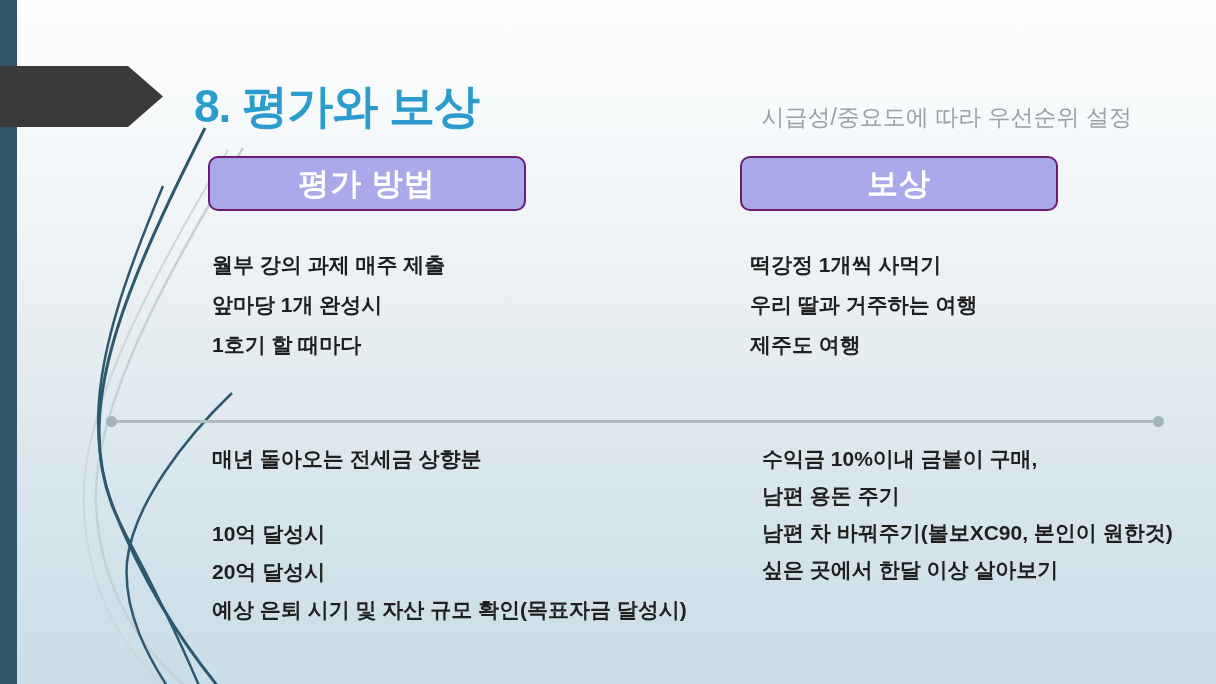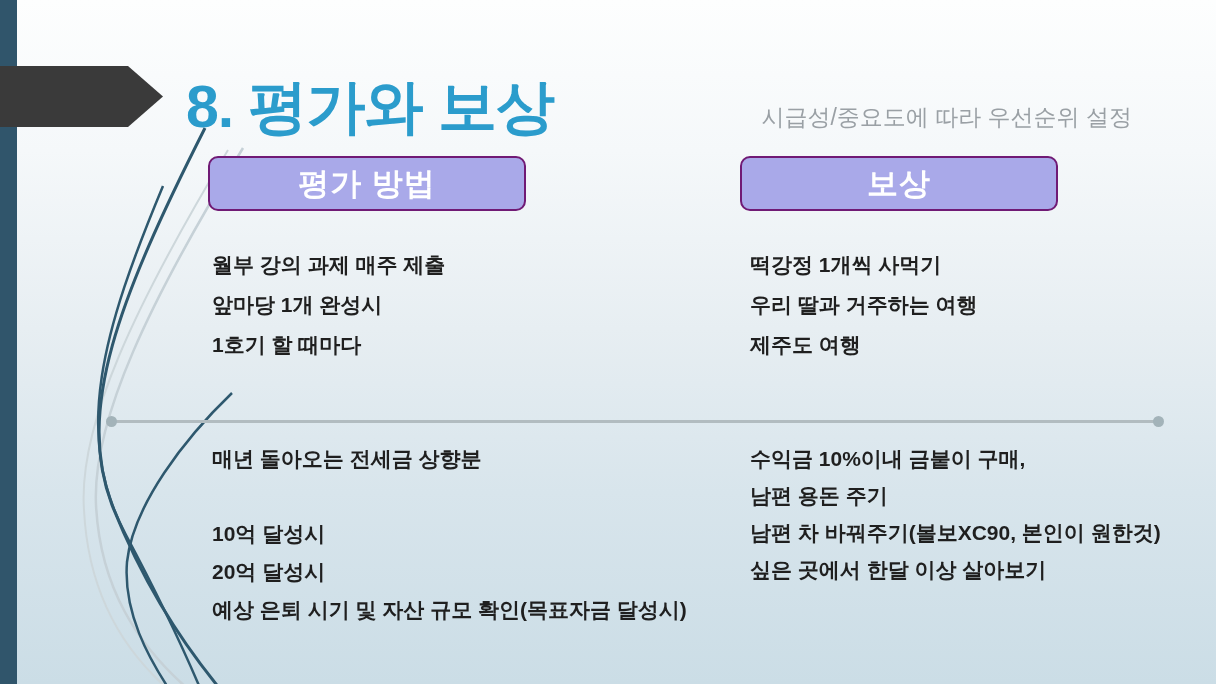--- a/index.html
+++ b/index.html
@@ -12,22 +12,22 @@
   
   .swoosh{position:absolute;left:0;top:0;z-index:1;}
   
   .left-bar{position:absolute;left:0;top:0;width:17px;height:684px;background:#30556b;z-index:4;}
   
   .arrow{
     position:absolute;left:0;top:66px;width:163px;height:61px;background:#3a3a3a;z-index:5;
     clip-path:polygon(0 0,128px 0,100% 50%,128px 100%,0 100%);
   }
   .title{
-    position:absolute;left:178px;top:60px;margin:8px;z-index:6;
-    font-size:59px;font-weight:800;color:#2b9ccc;letter-spacing:-1px;white-space:nowrap;
+    position:absolute;left:178px;top:60px;margin:16px;z-index:6;
+    font-size:46px;font-weight:800;color:#2b9ccc;letter-spacing:-1px;white-space:nowrap;
   }
   .subtitle{
     position:absolute;top:102px;left:740px;width:392px;z-index:6;text-align:right;
     font-size:23px;color:#9aa0a5;white-space:nowrap;
   }
   .hdr{
     position:absolute;top:156px;width:318px;height:55px;z-index:6;
     background:#a9a9e9;border:2px solid #701a75;border-radius:10px;box-sizing:border-box;
     display:flex;align-items:center;justify-content:center;
     color:#ffffff;font-size:31px;font-weight:800;letter-spacing:1px;
@@ -35,21 +35,21 @@
   .hdr-left{left:208px;}
   .hdr-right{left:740px;}
   .list{position:absolute;z-index:6;font-size:21px;font-weight:700;color:#1f1f1f;}
   .list .line{white-space:nowrap;}
   .top-list{top:245px;}
   .top-list .line{line-height:40px;}
   .bottom-list{top:440px;}
   .col-a{left:212px;}
   .col-b{left:750px;}
   .bottom-list.col-a .line{line-height:38px;}
-  .bottom-list.col-b .line{line-height:37px;}
+  .bottom-list.col-b .line{line-height:37px;margin-left:12px;}
   .gap-after{margin-bottom:37px;}
   
   .divider{position:absolute;left:106px;top:416px;width:1058px;height:10px;z-index:5;}
   .divider .rule{position:absolute;left:4px;right:4px;top:4px;height:3px;background:#b2bcc0;}
   .divider .dot{position:absolute;top:0;width:11px;height:11px;border-radius:50%;background:#a3b3b9;}
   .divider .dot.left{left:0;}
   .divider .dot.right{right:0;}
 </style>
 </head>
 <body>

